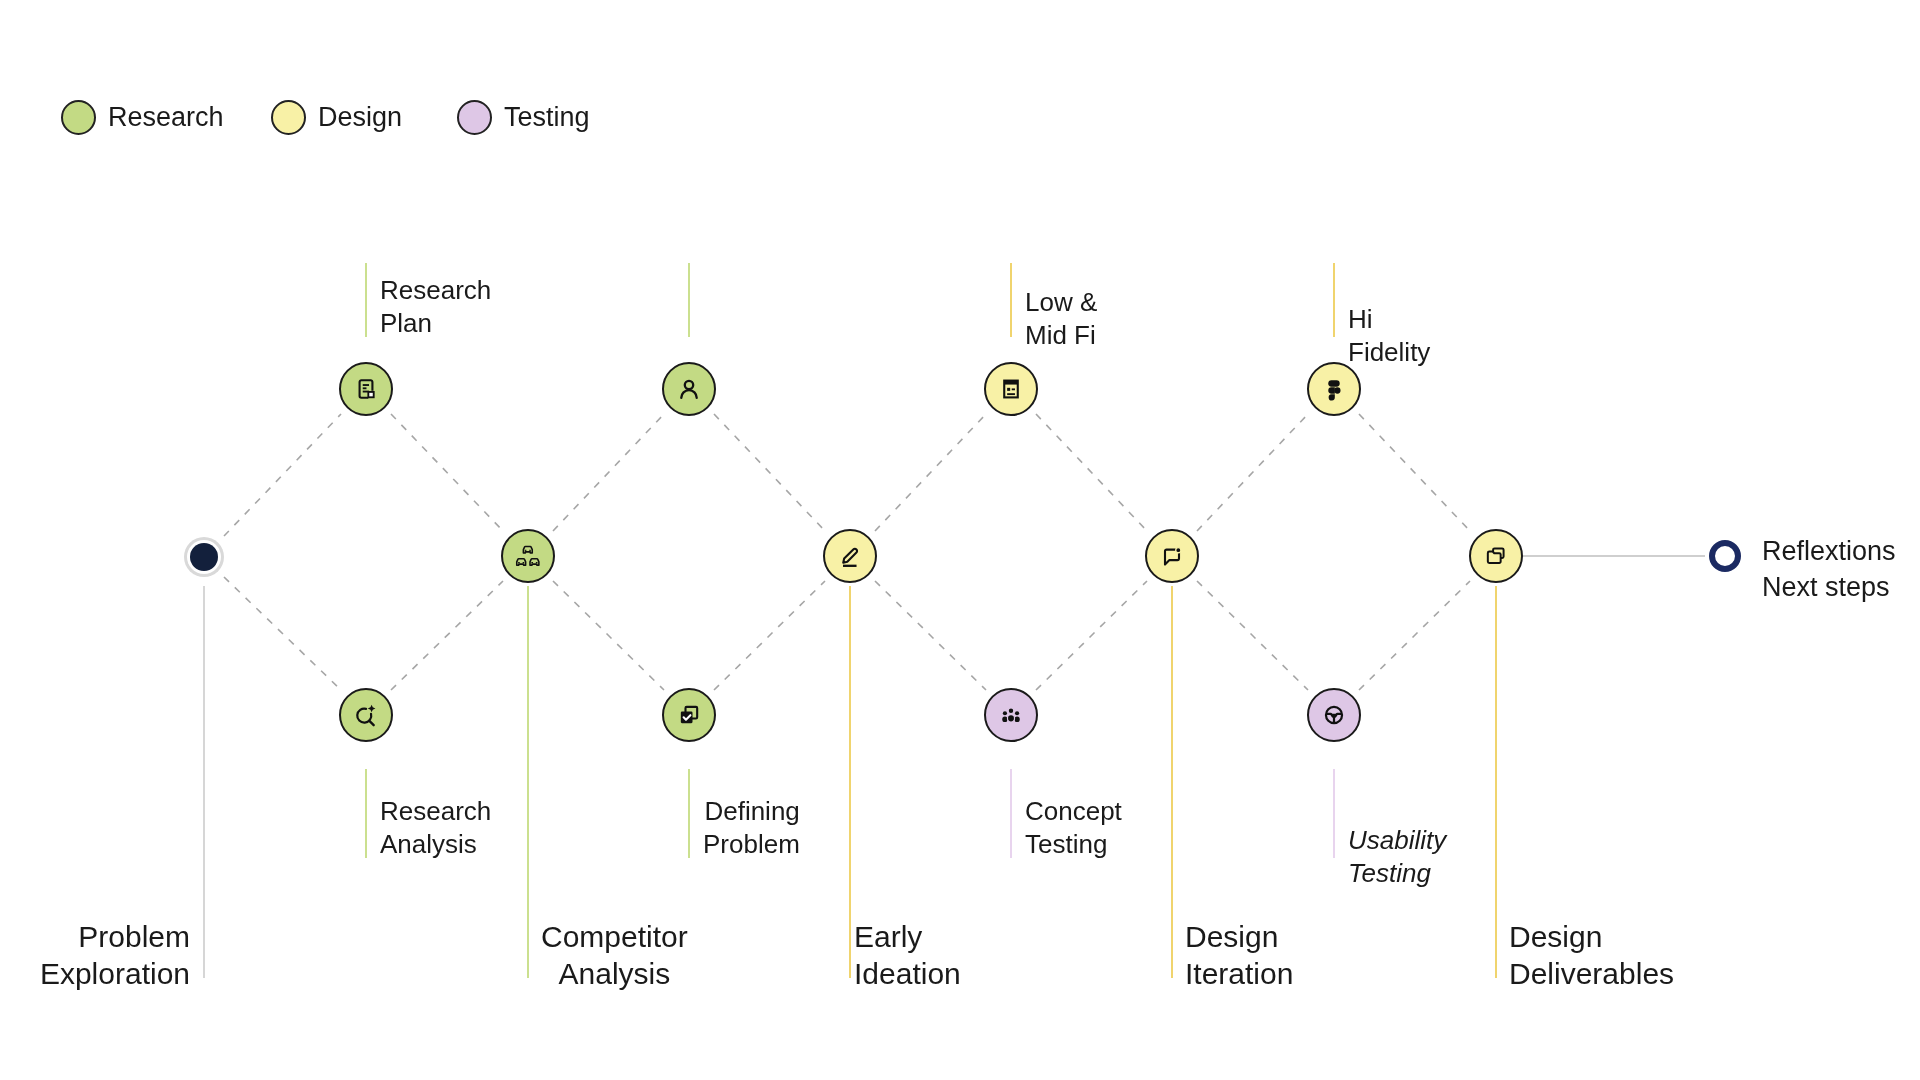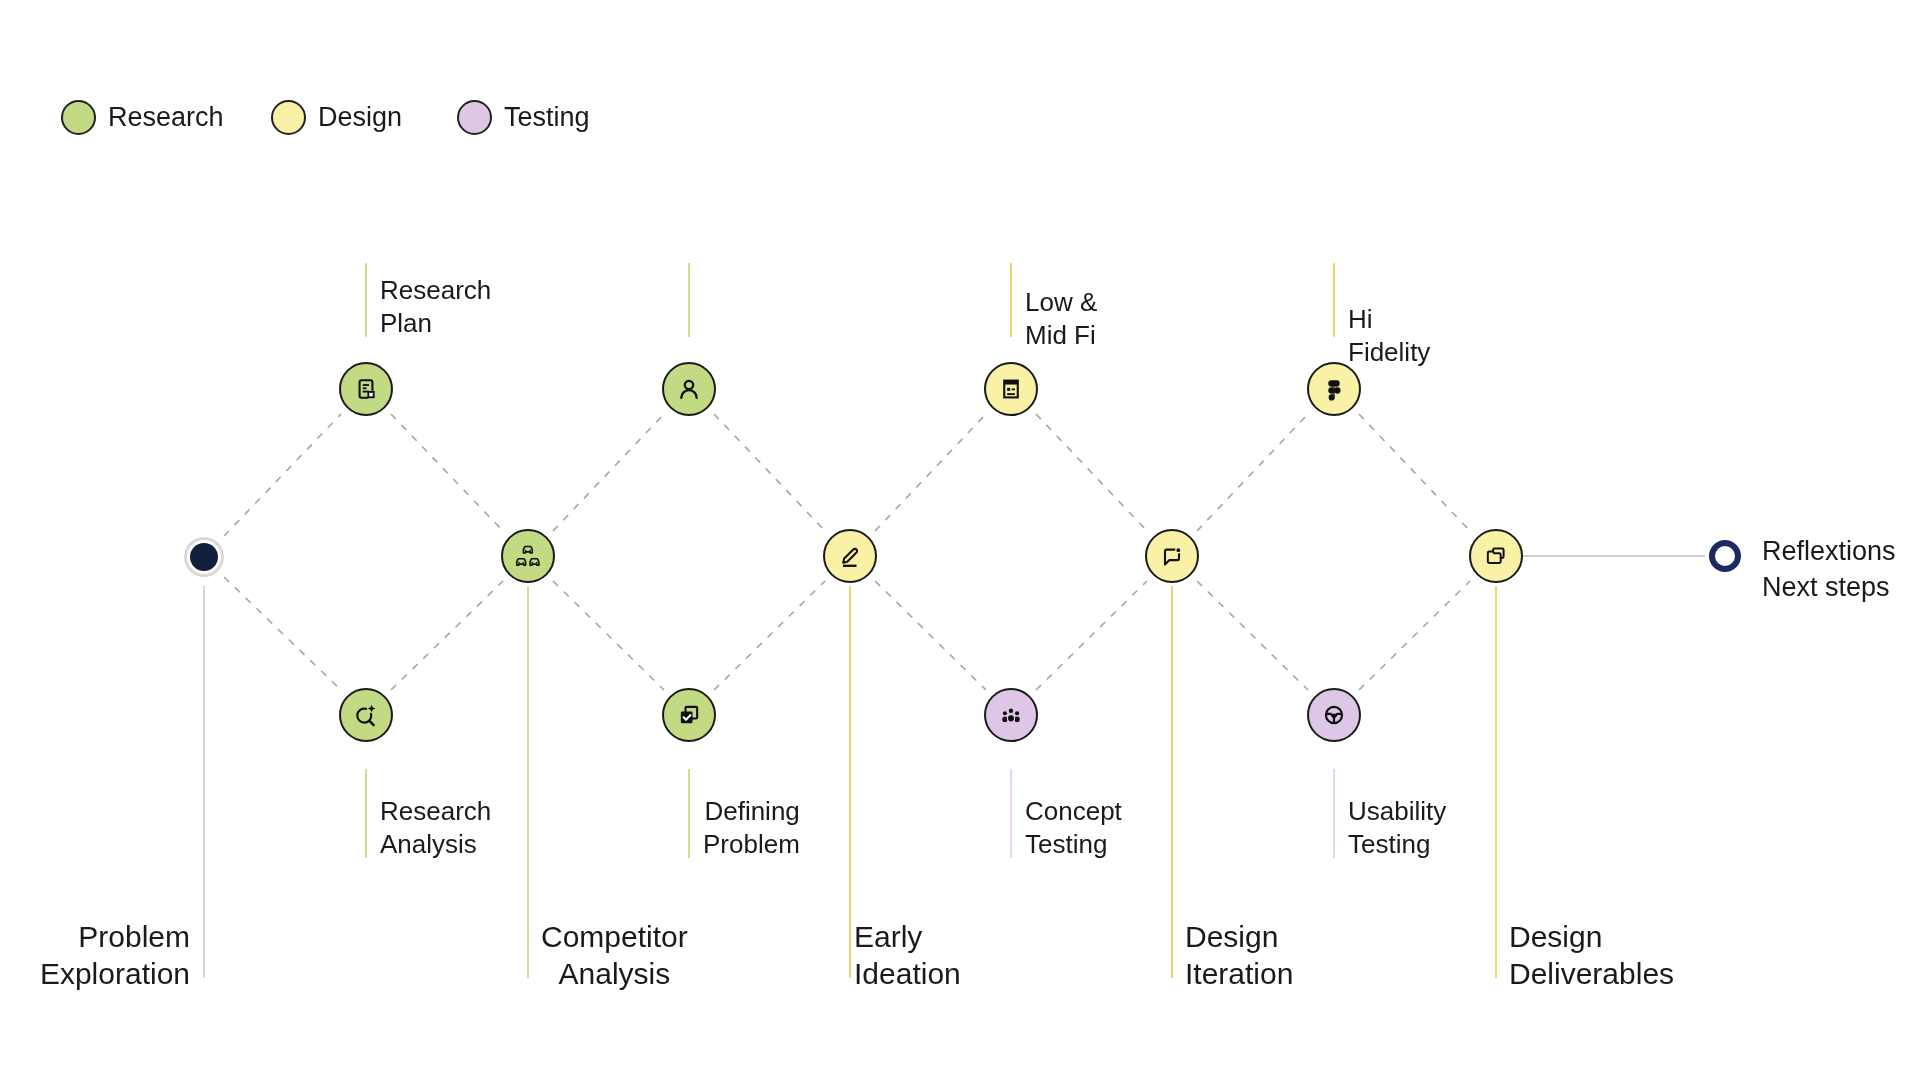--- a/index.html
+++ b/index.html
@@ -224,21 +224,21 @@
 Mid Fi</div>
   <div class="lbl stage-lbl" style="left:1348px;top:274px;margin-top:29px;">Hi
 Fidelity</div>
 
   <div class="lbl stage-lbl" style="left:380px;top:795px;">Research
 Analysis</div>
   <div class="lbl stage-lbl" style="left:703px;top:795px;text-align:right;">Defining
 Problem</div>
   <div class="lbl stage-lbl" style="left:1025px;top:795px;">Concept
 Testing</div>
-  <div class="lbl stage-lbl" style="left:1348px;top:795px;">Usability
+  <div class="lbl stage-lbl" style="left:1348px;top:824px;font-style:italic;">Usability
 Testing</div>
 
   <div class="lbl phase-lbl right-align" style="left:20px;width:170px;">Problem
 Exploration</div>
   <div class="lbl phase-lbl" style="left:541px;text-align:center;">Competitor
 Analysis</div>
   <div class="lbl phase-lbl" style="left:813px;margin-left:41px;">Early
 Ideation</div>
   <div class="lbl phase-lbl" style="left:1185px;">Design
 Iteration</div>

